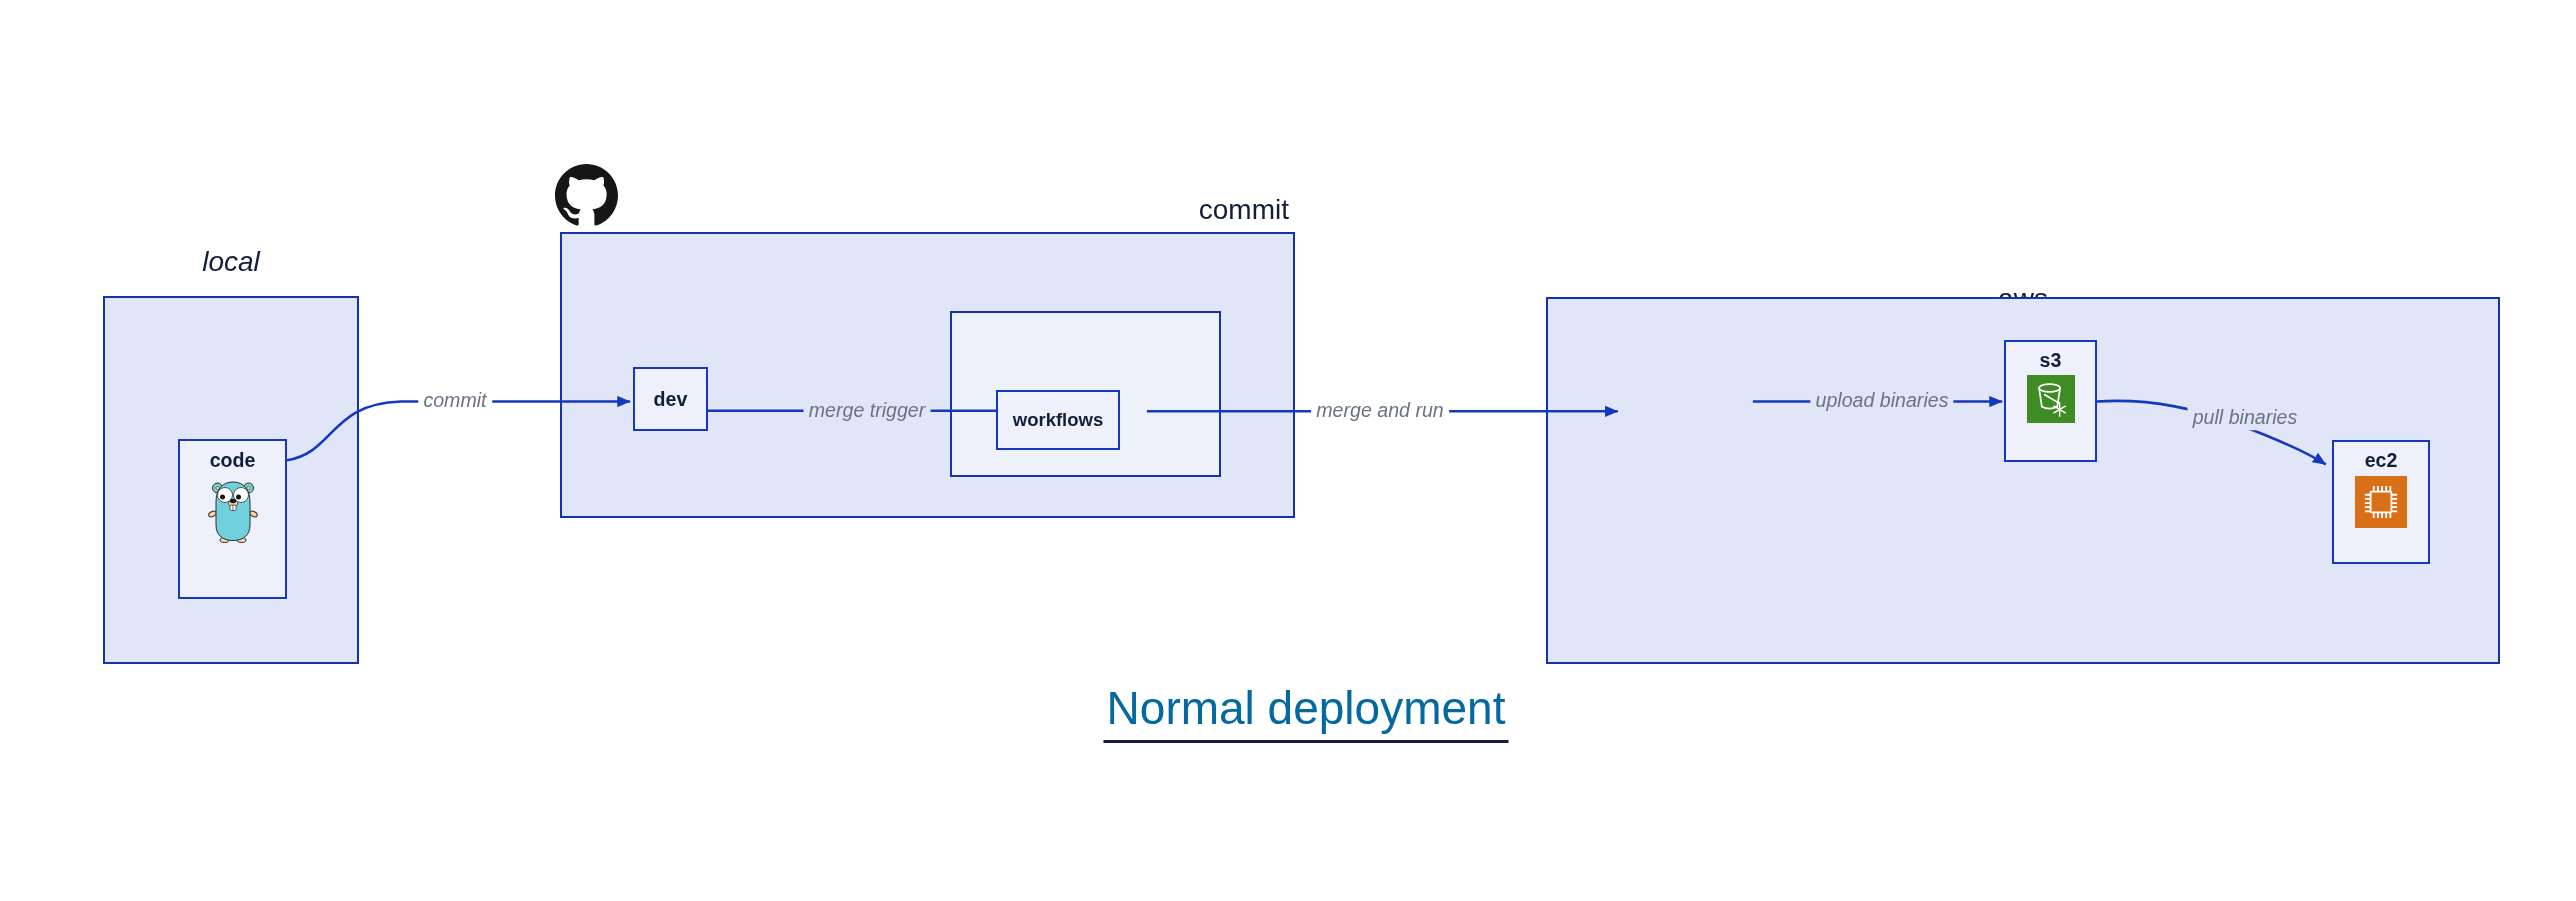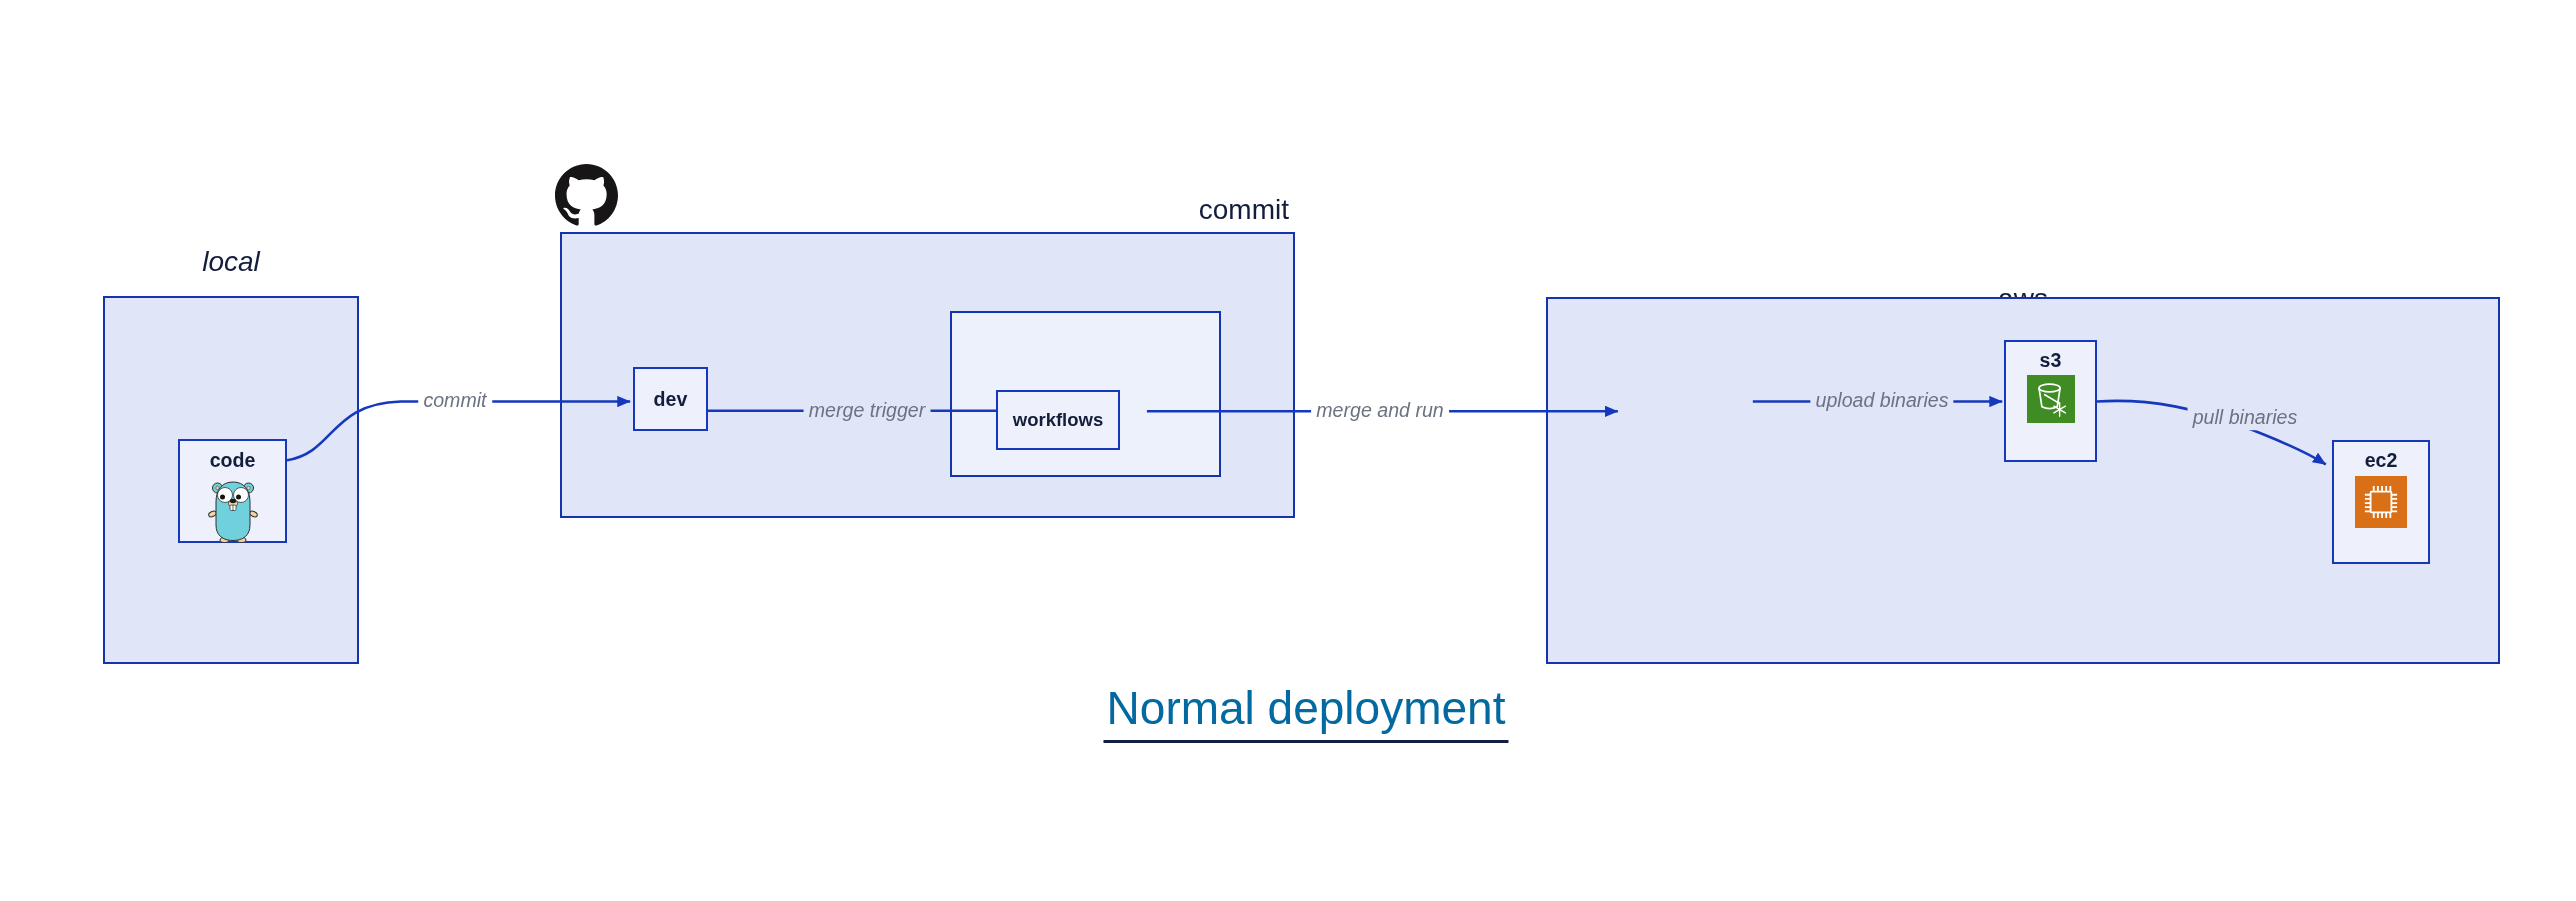--- a/index.html
+++ b/index.html
@@ -67,21 +67,21 @@
         <path d="M0,0 L26,11 L0,22 Z" fill="#1638bd"></path>
       </marker>
     </defs>
     <path d="M 557 893 C 650 878 640 783 778 779 L 1223 779" fill="none" stroke="#1638bd" stroke-width="5" marker-end="url(#arrow)"></path>
     <path d="M 1374 797 L 1984 797" fill="none" stroke="#1638bd" stroke-width="5" marker-end="url(#arrow)"></path>
     <path d="M 2226 798 L 3140 798" fill="none" stroke="#1638bd" stroke-width="5" marker-end="url(#arrow)"></path>
     <path d="M 3402 779 L 3886 779" fill="none" stroke="#1638bd" stroke-width="5" marker-end="url(#arrow)"></path>
     <path d="M 4070 779 C 4180 772 4270 796 4345 824 C 4430 856 4478 878 4514 901" fill="none" stroke="#1638bd" stroke-width="5" marker-end="url(#arrow)"></path>
   </svg>
 
-  <div class="node-box" style="left:178px;top:439px;width:109px;height:104px;padding-left:40px;">
+  <div class="node-box" style="left:178px;top:439px;width:109px;height:160px;padding-left:40px;">
     <div class="node-label top">code</div>
     <div class="icon" style="left:50%;top:36px;transform:translateX(-50%);width:52px;height:66px;">
       <svg width="52" height="66" viewBox="0 0 100 132">
         <g stroke="#2e2e2e" stroke-width="2">
           <circle cx="19" cy="22" r="10" fill="#70d1dd"></circle>
           <circle cx="81" cy="22" r="10" fill="#70d1dd"></circle>
           <circle cx="19" cy="22" r="3.5" fill="#f6d2a2" stroke-width="1"></circle>
           <circle cx="81" cy="22" r="3.5" fill="#f6d2a2" stroke-width="1"></circle>
           <ellipse cx="9" cy="74" rx="8" ry="5" fill="#f6d2a2" transform="rotate(-25 9 74)"></ellipse>
           <ellipse cx="91" cy="74" rx="8" ry="5" fill="#f6d2a2" transform="rotate(25 91 74)"></ellipse>

